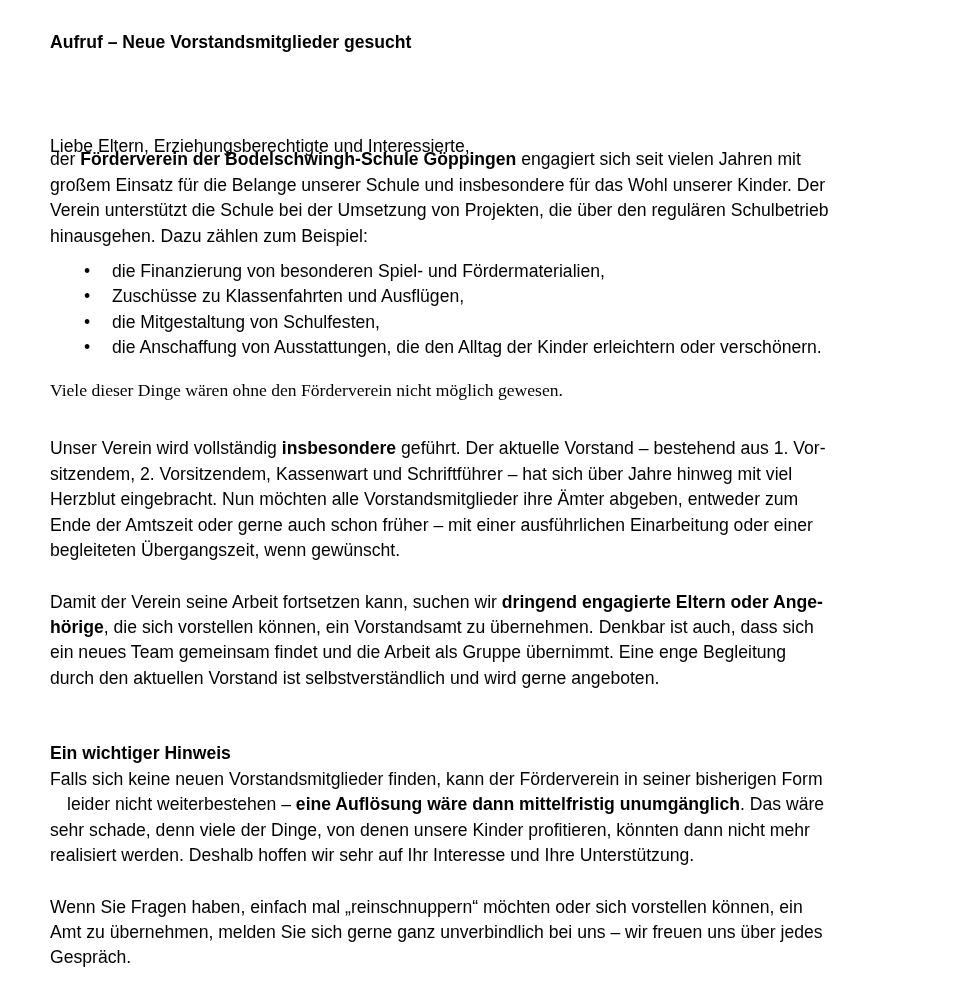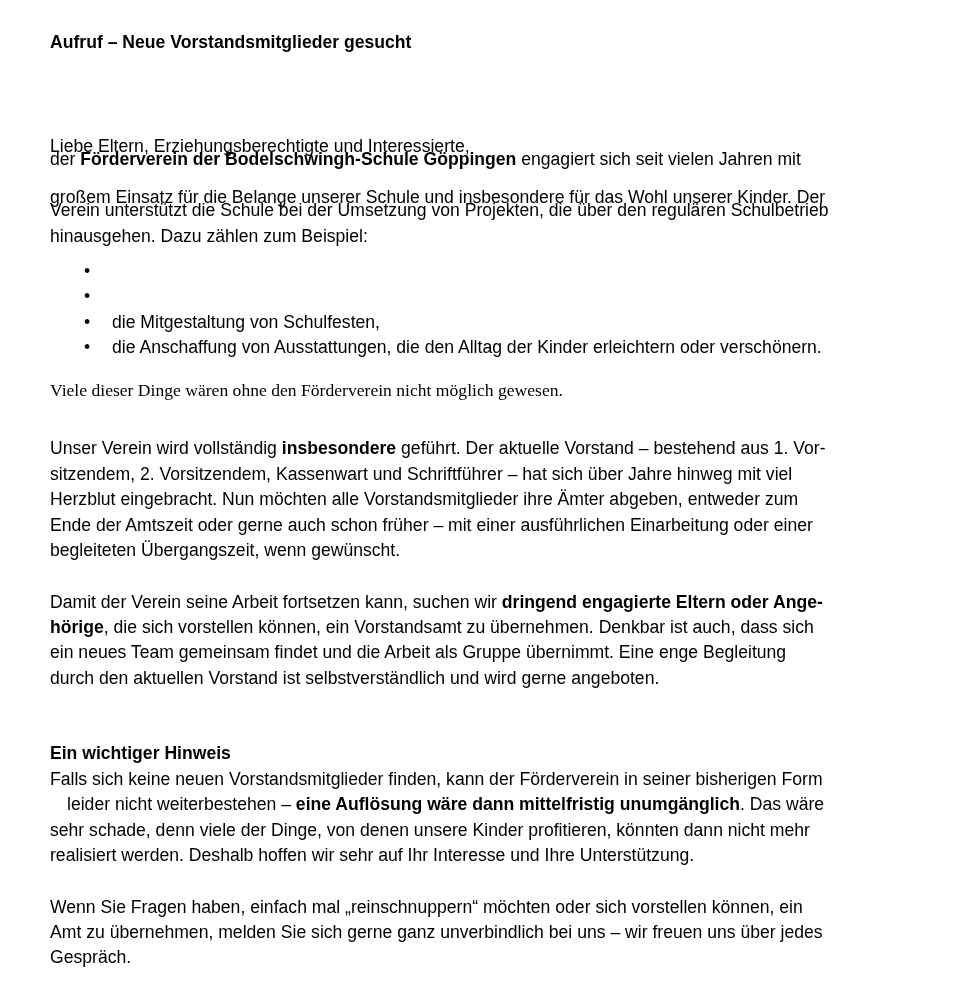--- a/index.html
+++ b/index.html
@@ -15,31 +15,33 @@
 <body>
 
 <div class="doc">
 
   <div class="line" style="top:31px;"><b>Aufruf – Neue Vorstandsmitglieder gesucht</b></div>
 
   <div class="line" style="top:99px;margin-top:36px;">Liebe Eltern, Erziehungsberechtigte und Interessierte,</div>
 
   <div>
     <div class="line" style="top:148px;"><span>der </span><b>Förderverein der Bodelschwingh-Schule Göppingen</b><span> engagiert sich seit vielen Jahren mit</span></div>
-    <div class="line" style="top:186px;">großem Einsatz für die Belange unserer Schule und insbesondere für das Wohl unserer Kinder. Der</div>
+    <div class="line" style="top:174px;">großem Einsatz für die Belange unserer Schule und insbesondere für das Wohl unserer Kinder. Der</div>
     <div class="line" style="top:199px;text-align:center;">Verein unterstützt die Schule bei der Umsetzung von Projekten, die über den regulären Schulbetrieb</div>
     <div class="line" style="top:225px;">hinausgehen. Dazu zählen zum Beispiel:</div>
   </div>
 
   <div>
     <div class="line" style="top:260px; width:880px;">
         <span class="bullet-dot">•</span>
+        <span class="bullet-text">die Finanzierung von besonderen Spiel- und Fördermaterialien,</span>
       </div>
     <div class="line" style="top:285px; width:880px;">
         <span class="bullet-dot">•</span>
+        <span class="bullet-text">Zuschüsse zu Klassenfahrten und Ausflügen,</span>
       </div>
     <div class="line" style="top:311px; width:880px;">
         <span class="bullet-dot">•</span>
         <span class="bullet-text">die Mitgestaltung von Schulfesten,</span>
       </div>
     <div class="line" style="top:336px; width:880px;">
         <span class="bullet-dot">•</span>
         <span class="bullet-text">die Anschaffung von Ausstattungen, die den Alltag der Kinder erleichtern oder verschönern.</span>
       </div>
   </div>

